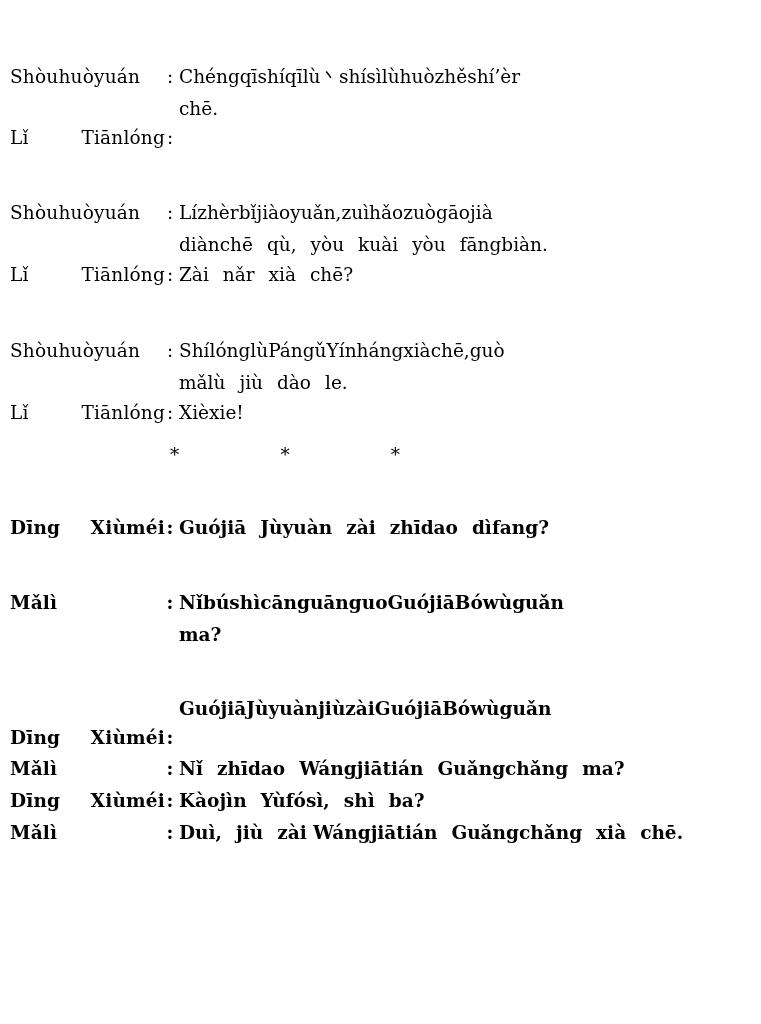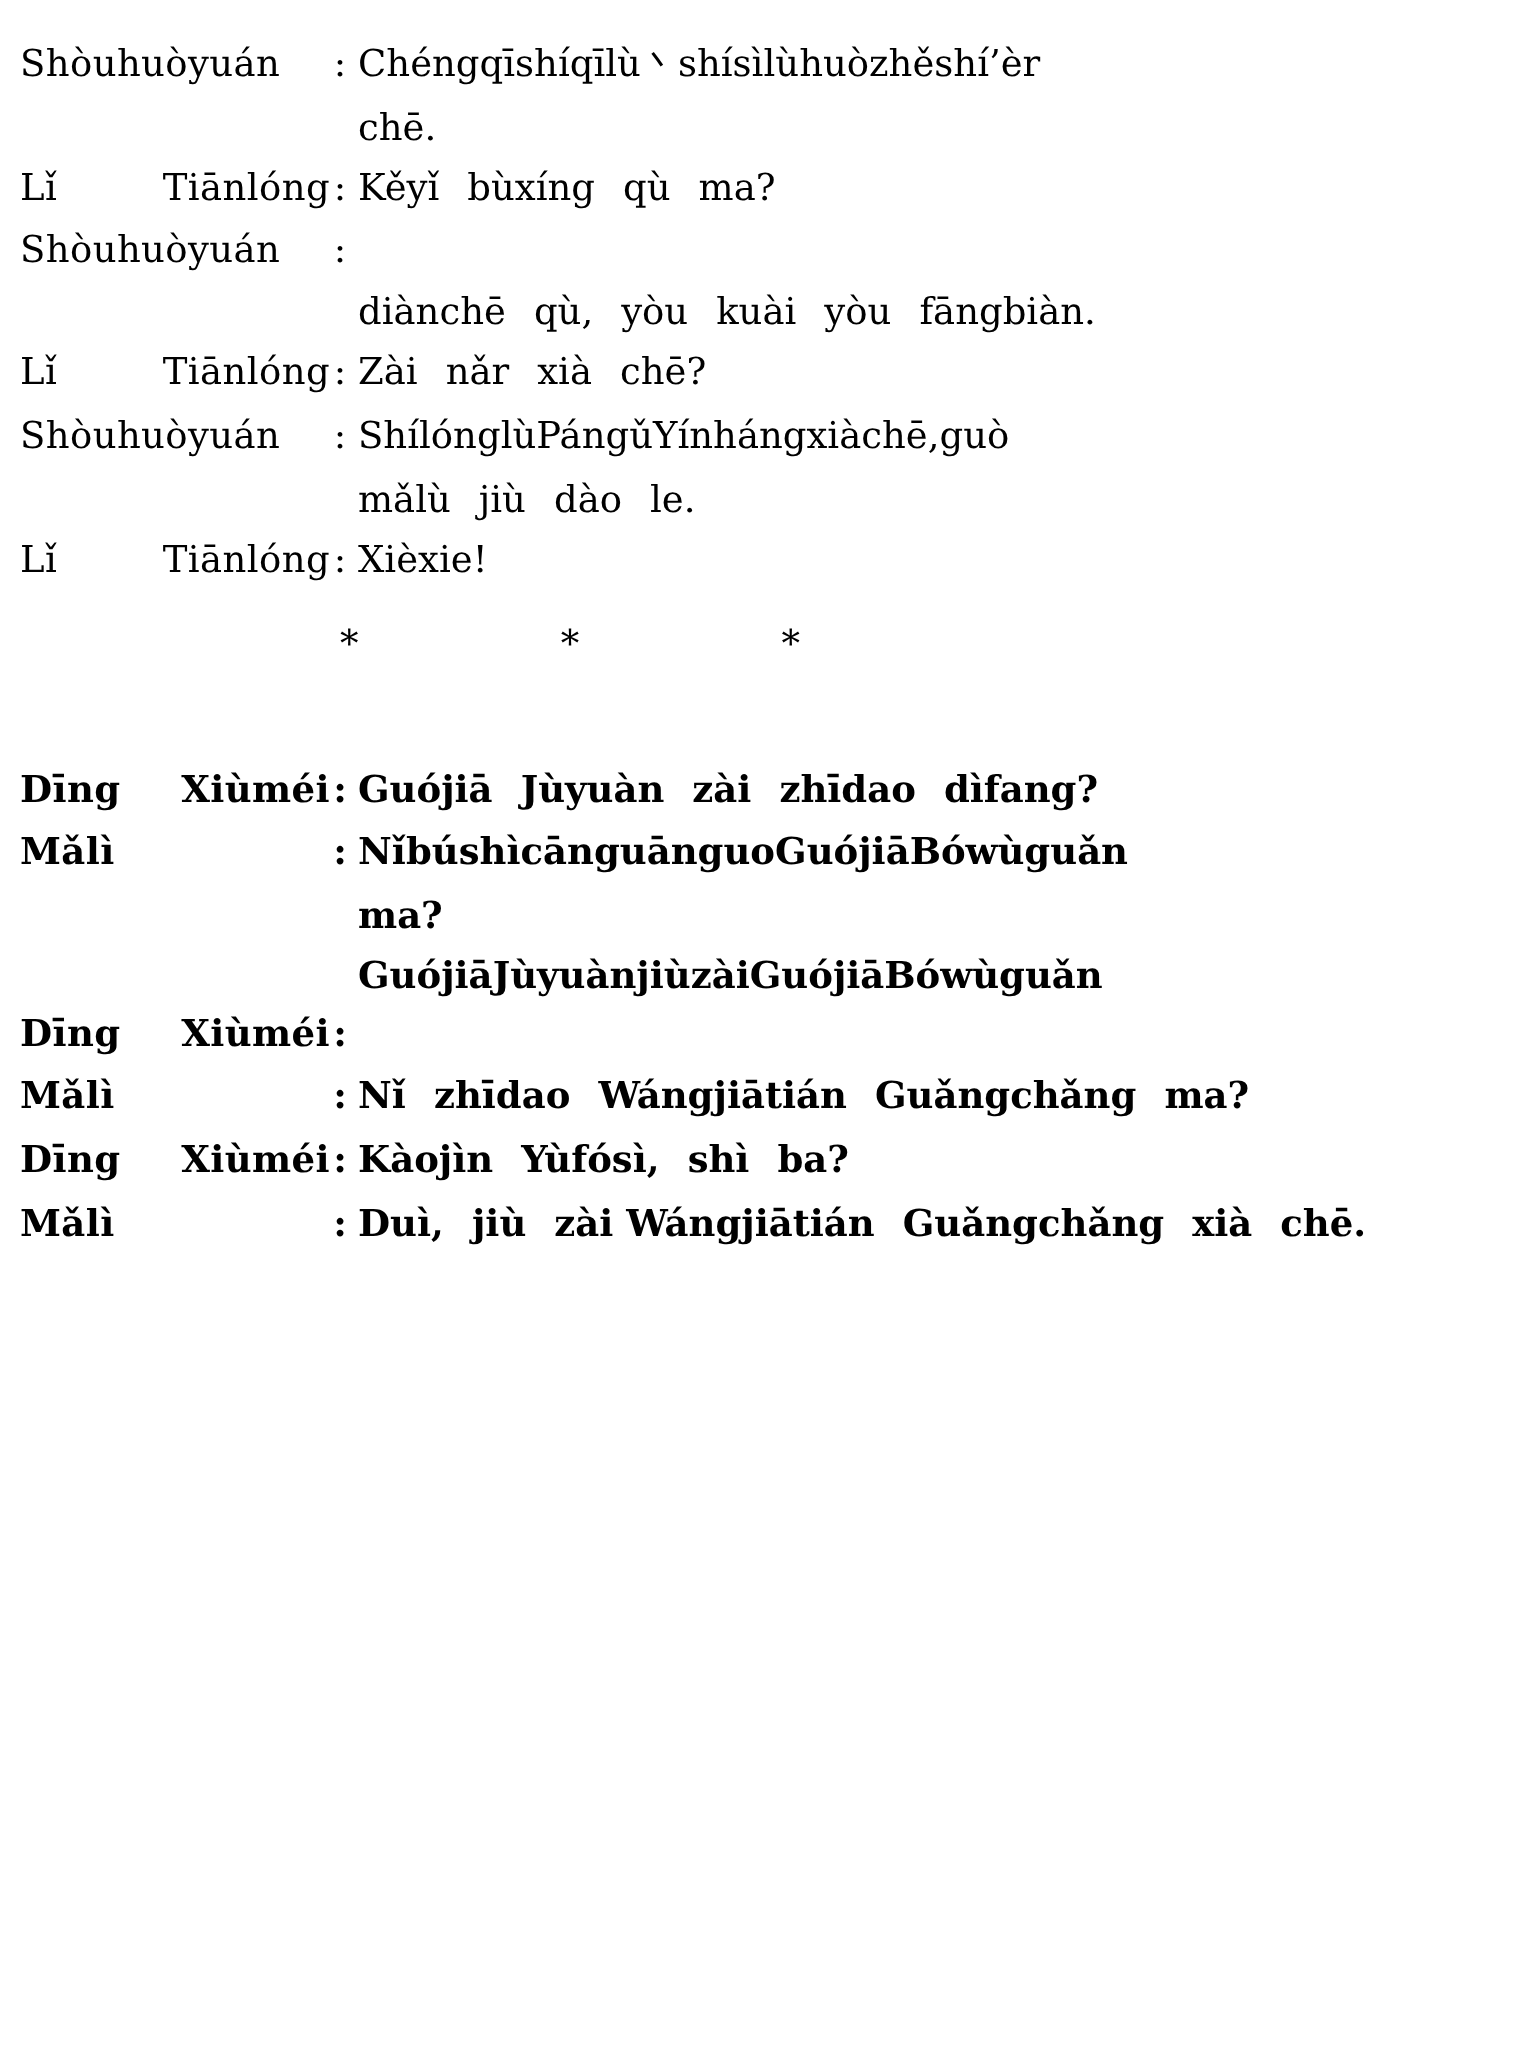--- a/index.html
+++ b/index.html
@@ -59,20 +59,21 @@
     line-height: 1.62;
     padding-left: 4px;
   }
   .text .seg {
     display: block;
     white-space: nowrap;
   }
   .just {
     display: flex;
     justify-content: space-between;
+    margin-top: 44px;
   }
   .just-left {
     display: flex;
     justify-content: flex-start;
   }
   .just-left .w { margin-right: 14px; }
   .stars {
     display: flex;
     margin: 16px 0 6px 160px;
     width: 230px;
@@ -119,31 +120,31 @@
           </div>
         </div>
         <div class="line">
           <div class="speaker">
             <div class="speaker-inner">
               <span>Lǐ</span>
               <span>Tiānlóng</span>
             </div>
           </div>
           <div class="colon">:</div>
-          <div class="text">
-            <div class="seg just-left"><span class="w">Kěyǐ</span><span class="w">bùxíng</span><span class="w">qù</span><span class="w">ma?</span></div>
-          </div>
         </div>
         <div class="line">
           <div class="speaker">
             <div class="speaker-inner">
               <span>Shòuhuòyuán</span>
             </div>
           </div>
           <div class="colon">:</div>
+          <div class="text">
+            <div class="seg just"><span class="w">Lí</span><span class="w">zhèr</span><span class="w">bǐjiào</span><span class="w">yuǎn,</span><span class="w">zuì</span><span class="w">hǎo</span><span class="w">zuò</span><span class="w">gāojià</span></div>
+          </div>
         </div>
         <div class="cont">
           <div class="pad"></div>
           <div class="text">
             <div class="seg just-left"><span class="w">diànchē</span><span class="w">qù,</span><span class="w">yòu</span><span class="w">kuài</span><span class="w">yòu</span><span class="w">fāngbiàn.</span></div>
           </div>
         </div>
         <div class="line">
           <div class="speaker">
             <div class="speaker-inner">

